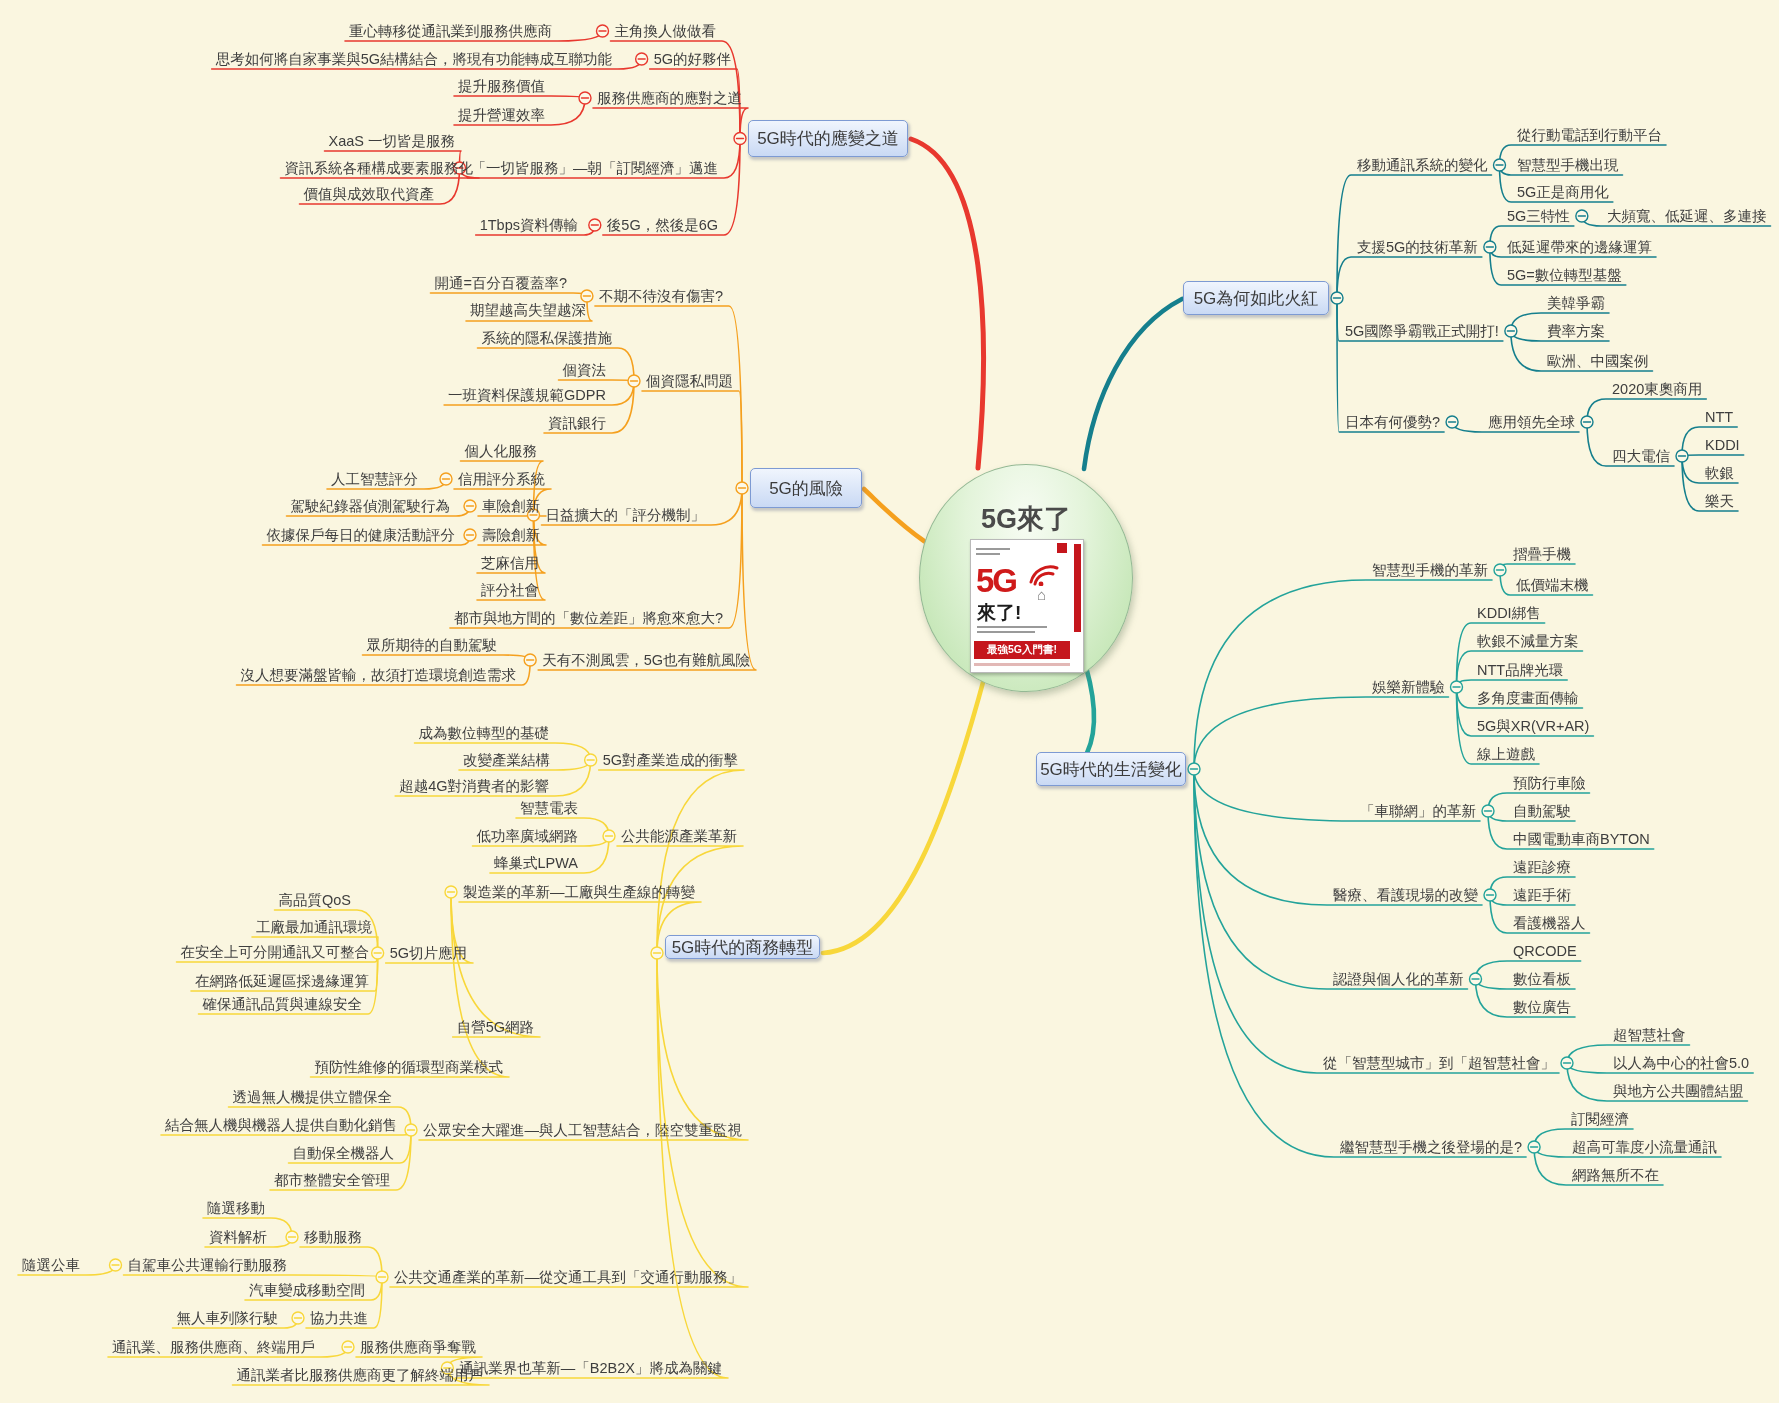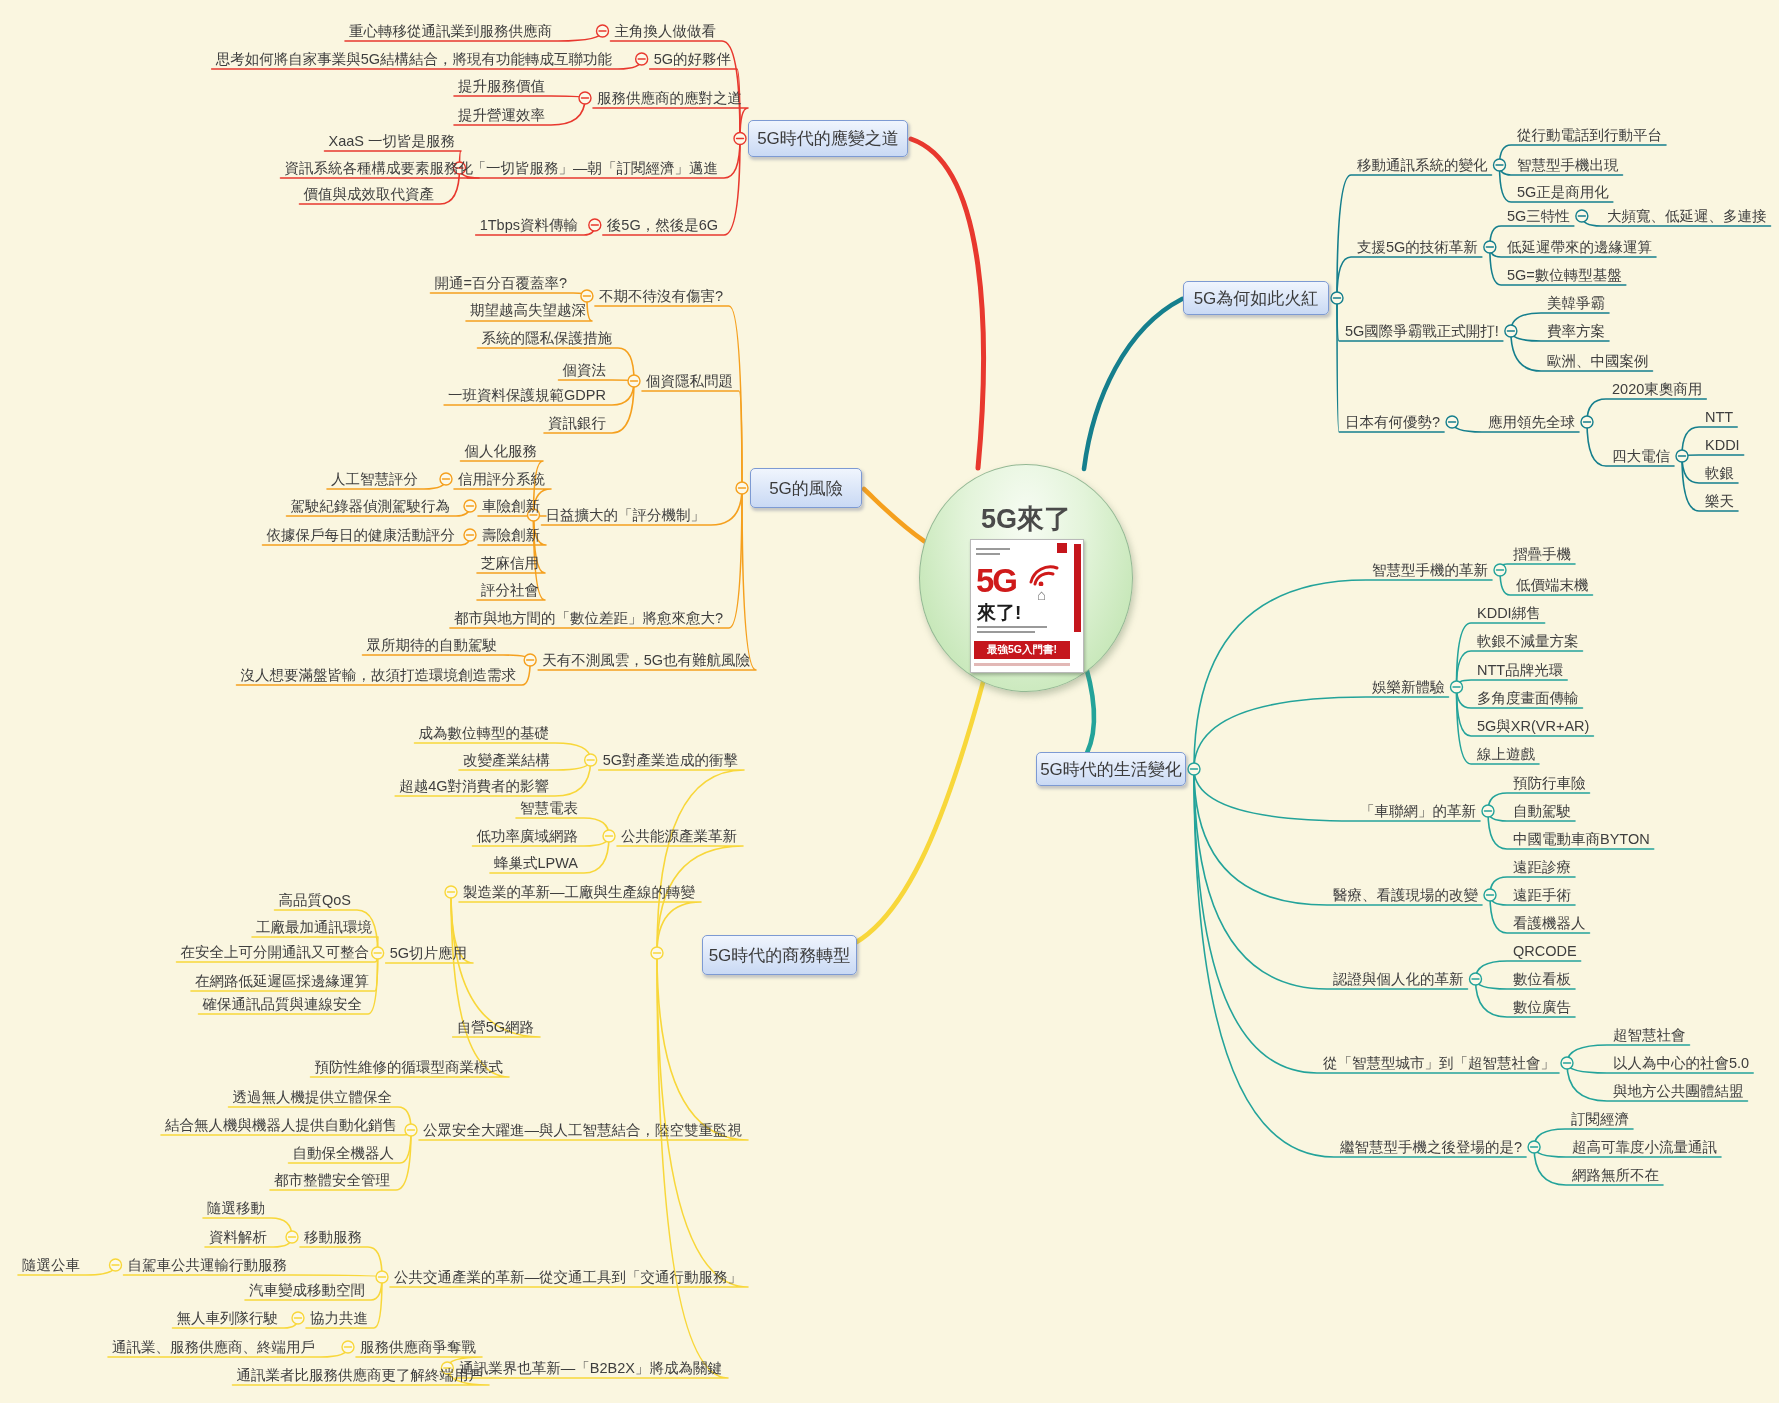--- a/index.html
+++ b/index.html
@@ -381,21 +381,21 @@
     <div class="node" style="right: 1239px; top: 496px;">車險創新</div>
     <div class="node" style="right: 1329px; top: 496px;">駕駛紀錄器偵測駕駛行為</div>
     <div class="node" style="right: 1239px; top: 525px;">壽險創新</div>
     <div class="node" style="right: 1324px; top: 525px;">依據保戶每日的健康活動評分</div>
     <div class="node" style="right: 1240px; top: 553px;">芝麻信用</div>
     <div class="node" style="right: 1240px; top: 580px;">評分社會</div>
     <div class="node" style="right: 1056px; top: 608px;">都市與地方間的「數位差距」將愈來愈大?</div>
     <div class="node" style="right: 1029px; top: 650px;">天有不測風雲，5G也有難航風險</div>
     <div class="node" style="right: 1282px; top: 635px;">眾所期待的自動駕駛</div>
     <div class="node" style="right: 1263px; top: 665px;">沒人想要滿盤皆輸，故須打造環境創造需求</div>
-    <div class="mainbox" style="left: 702px; top: 935px; width: 155px; height: 40px;">5G時代的商務轉型</div>
+    <div class="mainbox" style="left: 665px; top: 935px; width: 155px; height: 24px;">5G時代的商務轉型</div>
     <div class="node" style="right: 1041px; top: 750px;">5G對產業造成的衝擊</div>
     <div class="node" style="right: 1230px; top: 723px;">成為數位轉型的基礎</div>
     <div class="node" style="right: 1229px; top: 750px;">改變產業結構</div>
     <div class="node" style="right: 1230px; top: 776px;">超越4G對消費者的影響</div>
     <div class="node" style="right: 1042px; top: 826px;">公共能源產業革新</div>
     <div class="node" style="right: 1201px; top: 798px;">智慧電表</div>
     <div class="node" style="right: 1201px; top: 826px;">低功率廣域網路</div>
     <div class="node" style="right: 1201px; top: 853px;">蜂巢式LPWA</div>
     <div class="node" style="right: 1084px; top: 882px;">製造業的革新—工廠與生產線的轉變</div>
     <div class="node" style="right: 1312px; top: 943px;">5G切片應用</div>

